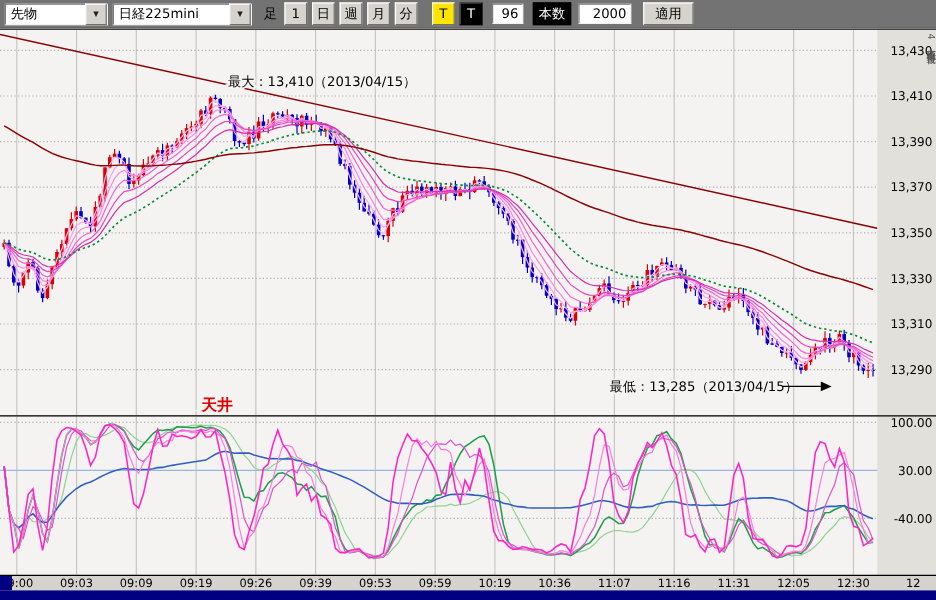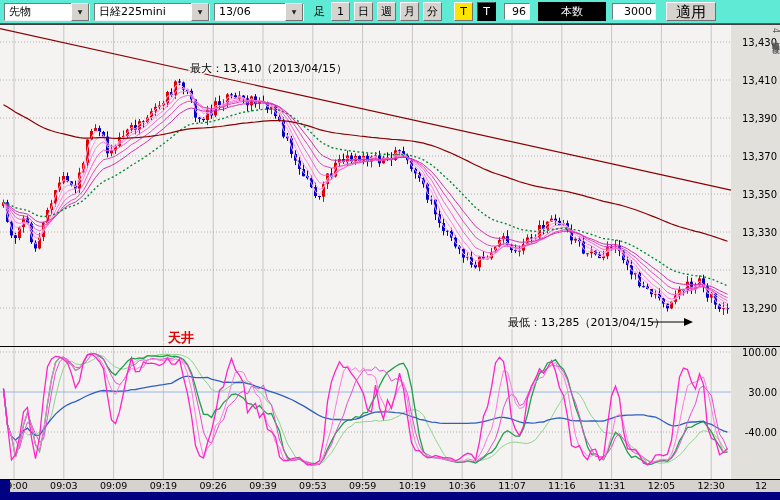--- a/index.html
+++ b/index.html
@@ -5,21 +5,21 @@
   html,body{margin:0;padding:0;}
   body{
     width:780px;height:500px;overflow:hidden;position:relative;
     background:#d6d3ce;font-family:"DejaVu Sans",sans-serif;
     -webkit-font-smoothing:antialiased;
   }
   .app{position:absolute;inset:0;}
   
   .toolbar{
     position:absolute;top:0;left:0;width:780px;height:24px;
-    background:#5eead4;border-bottom:1px solid #5a5a5a;
+    background:#737373;border-bottom:1px solid #5a5a5a;
     display:flex;align-items:center;gap:4px;padding:0 4px;box-sizing:border-box;
     font-size:11px;color:#000;
   }
   .sel{
     background:#fff;height:18px;display:flex;align-items:center;
     border:1px solid;border-color:#7b7b7b #f2f2f2 #f2f2f2 #7b7b7b;
     box-sizing:border-box;padding-left:4px;
   }
   .sel .sel-txt{flex:1;white-space:nowrap;overflow:hidden;}
   .dd{
@@ -38,31 +38,31 @@
   }
   .sq.yellow{background:#ffe400;}
   .sq.black{background:#000;color:#fff;border-color:#555 #000 #000 #555;}
   .count{
     background:#fff;border:1px solid;border-color:#7b7b7b #f2f2f2 #f2f2f2 #7b7b7b;
     height:17px;box-sizing:border-box;display:flex;align-items:center;justify-content:flex-end;
     width:26px;padding-right:3px;margin-left:4px;text-align:right;
   }
   .blkbtn{
     height:19px;box-sizing:border-box;background:#000;color:#fff;border:1px solid #000;
-    font-size:11px;font-family:Liberation Sans, sans-serif;padding:0 22px;margin-left:4px;cursor:default;
+    font-size:11px;font-family:Liberation Sans, sans-serif;padding:0 4px;margin-left:4px;cursor:default;
   }
   .inputbox{
     background:#fff;border:1px solid;border-color:#7b7b7b #f2f2f2 #f2f2f2 #7b7b7b;
     height:17px;box-sizing:border-box;display:flex;align-items:center;justify-content:flex-end;
     width:44px;padding-right:3px;margin-left:2px;
   }
   .btn{
     height:19px;box-sizing:border-box;background:#d6d3ce;color:#000;
     border:1px solid;border-color:#fff #6f6f6f #6f6f6f #fff;
-    font-size:15px;font-family:inherit;padding:0 9px;margin-left:6px;cursor:default;
+    font-size:11px;font-family:inherit;padding:0 9px;margin-left:6px;cursor:default;
   }
   
   .chartwrap{position:absolute;top:24px;left:0;width:780px;height:468px;background:#e2e0db;}
   .chartwrap svg{display:block;}
   .vlabel{
     position:absolute;top:4px;right:1px;writing-mode:vertical-rl;
     font-size:8px;color:#555;letter-spacing:1px;line-height:1;
   }
   .cornerSq{position:absolute;left:0;top:456px;width:10px;height:12px;background:#000080;}
   .bottomBar{position:absolute;top:492px;left:0;width:780px;height:8px;background:#000080;}
@@ -74,35 +74,31 @@
 
   <div class="toolbar">
     <div class="sel w86">
       <span class="sel-txt">先物</span>
       <span class="dd">▼</span>
     </div>
     <div class="sel w112">
       <span class="sel-txt">日経225mini</span>
       <span class="dd">▼</span>
     </div>
-    <div class="sel w90">
-      <span class="sel-txt">13/06</span>
-      <span class="dd">▼</span>
-    </div>
     <span class="lbl">足</span>
     <button class="sq">1</button>
     <button class="sq">日</button>
     <button class="sq">週</button>
     <button class="sq">月</button>
     <button class="sq">分</button>
     <button class="sq yellow" style="margin-left:8px">T</button>
     <button class="sq black">T</button>
     <span class="count">96</span>
     <button class="blkbtn">本数</button>
-    <span class="inputbox">3000</span>
+    <span class="inputbox">2000</span>
     <button class="btn">適用</button>
   </div>
 
   <div class="chartwrap">
     <svg id="chart" width="780" height="468">
         <rect x="0" y="0" width="780" height="468" fill="#e2e0db"></rect>
         <rect x="0" y="0" width="731" height="322" fill="#f4f3f1"></rect>
         <rect x="0" y="323" width="731" height="132" fill="#f4f3f1"></rect>
         <rect x="0" y="456" width="780" height="12" fill="#d6d3ce"></rect>
         <g>

